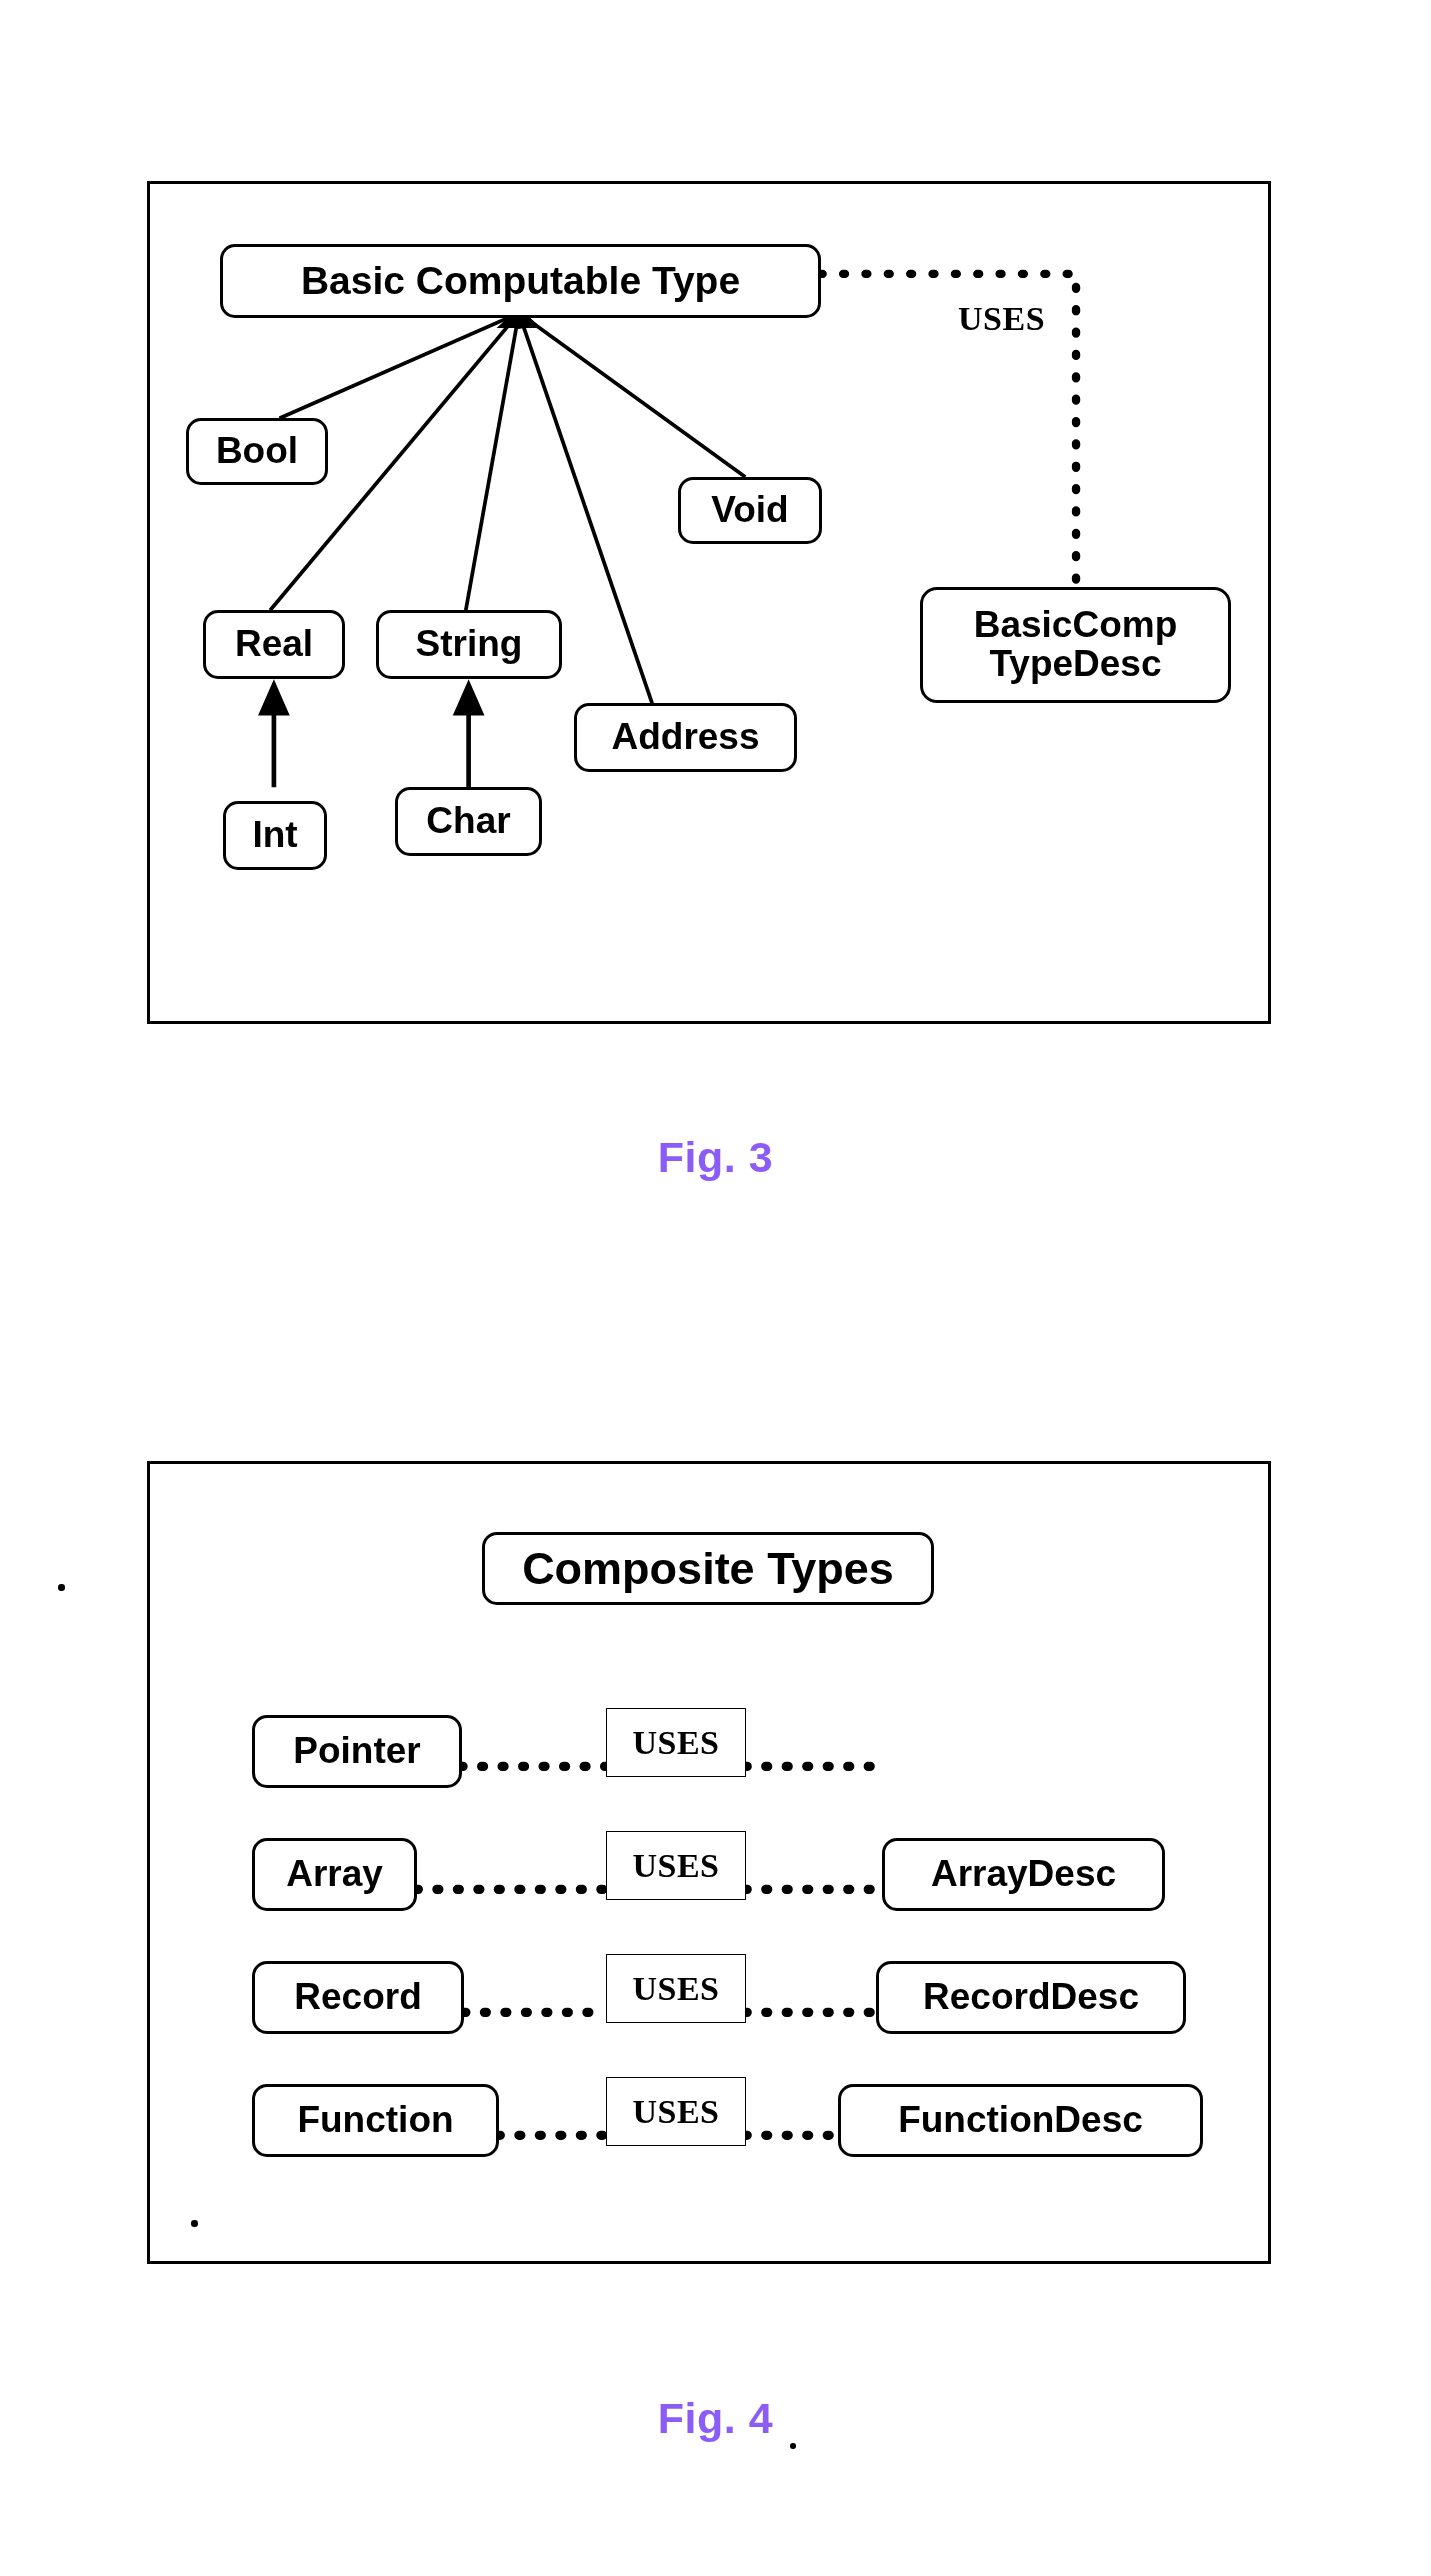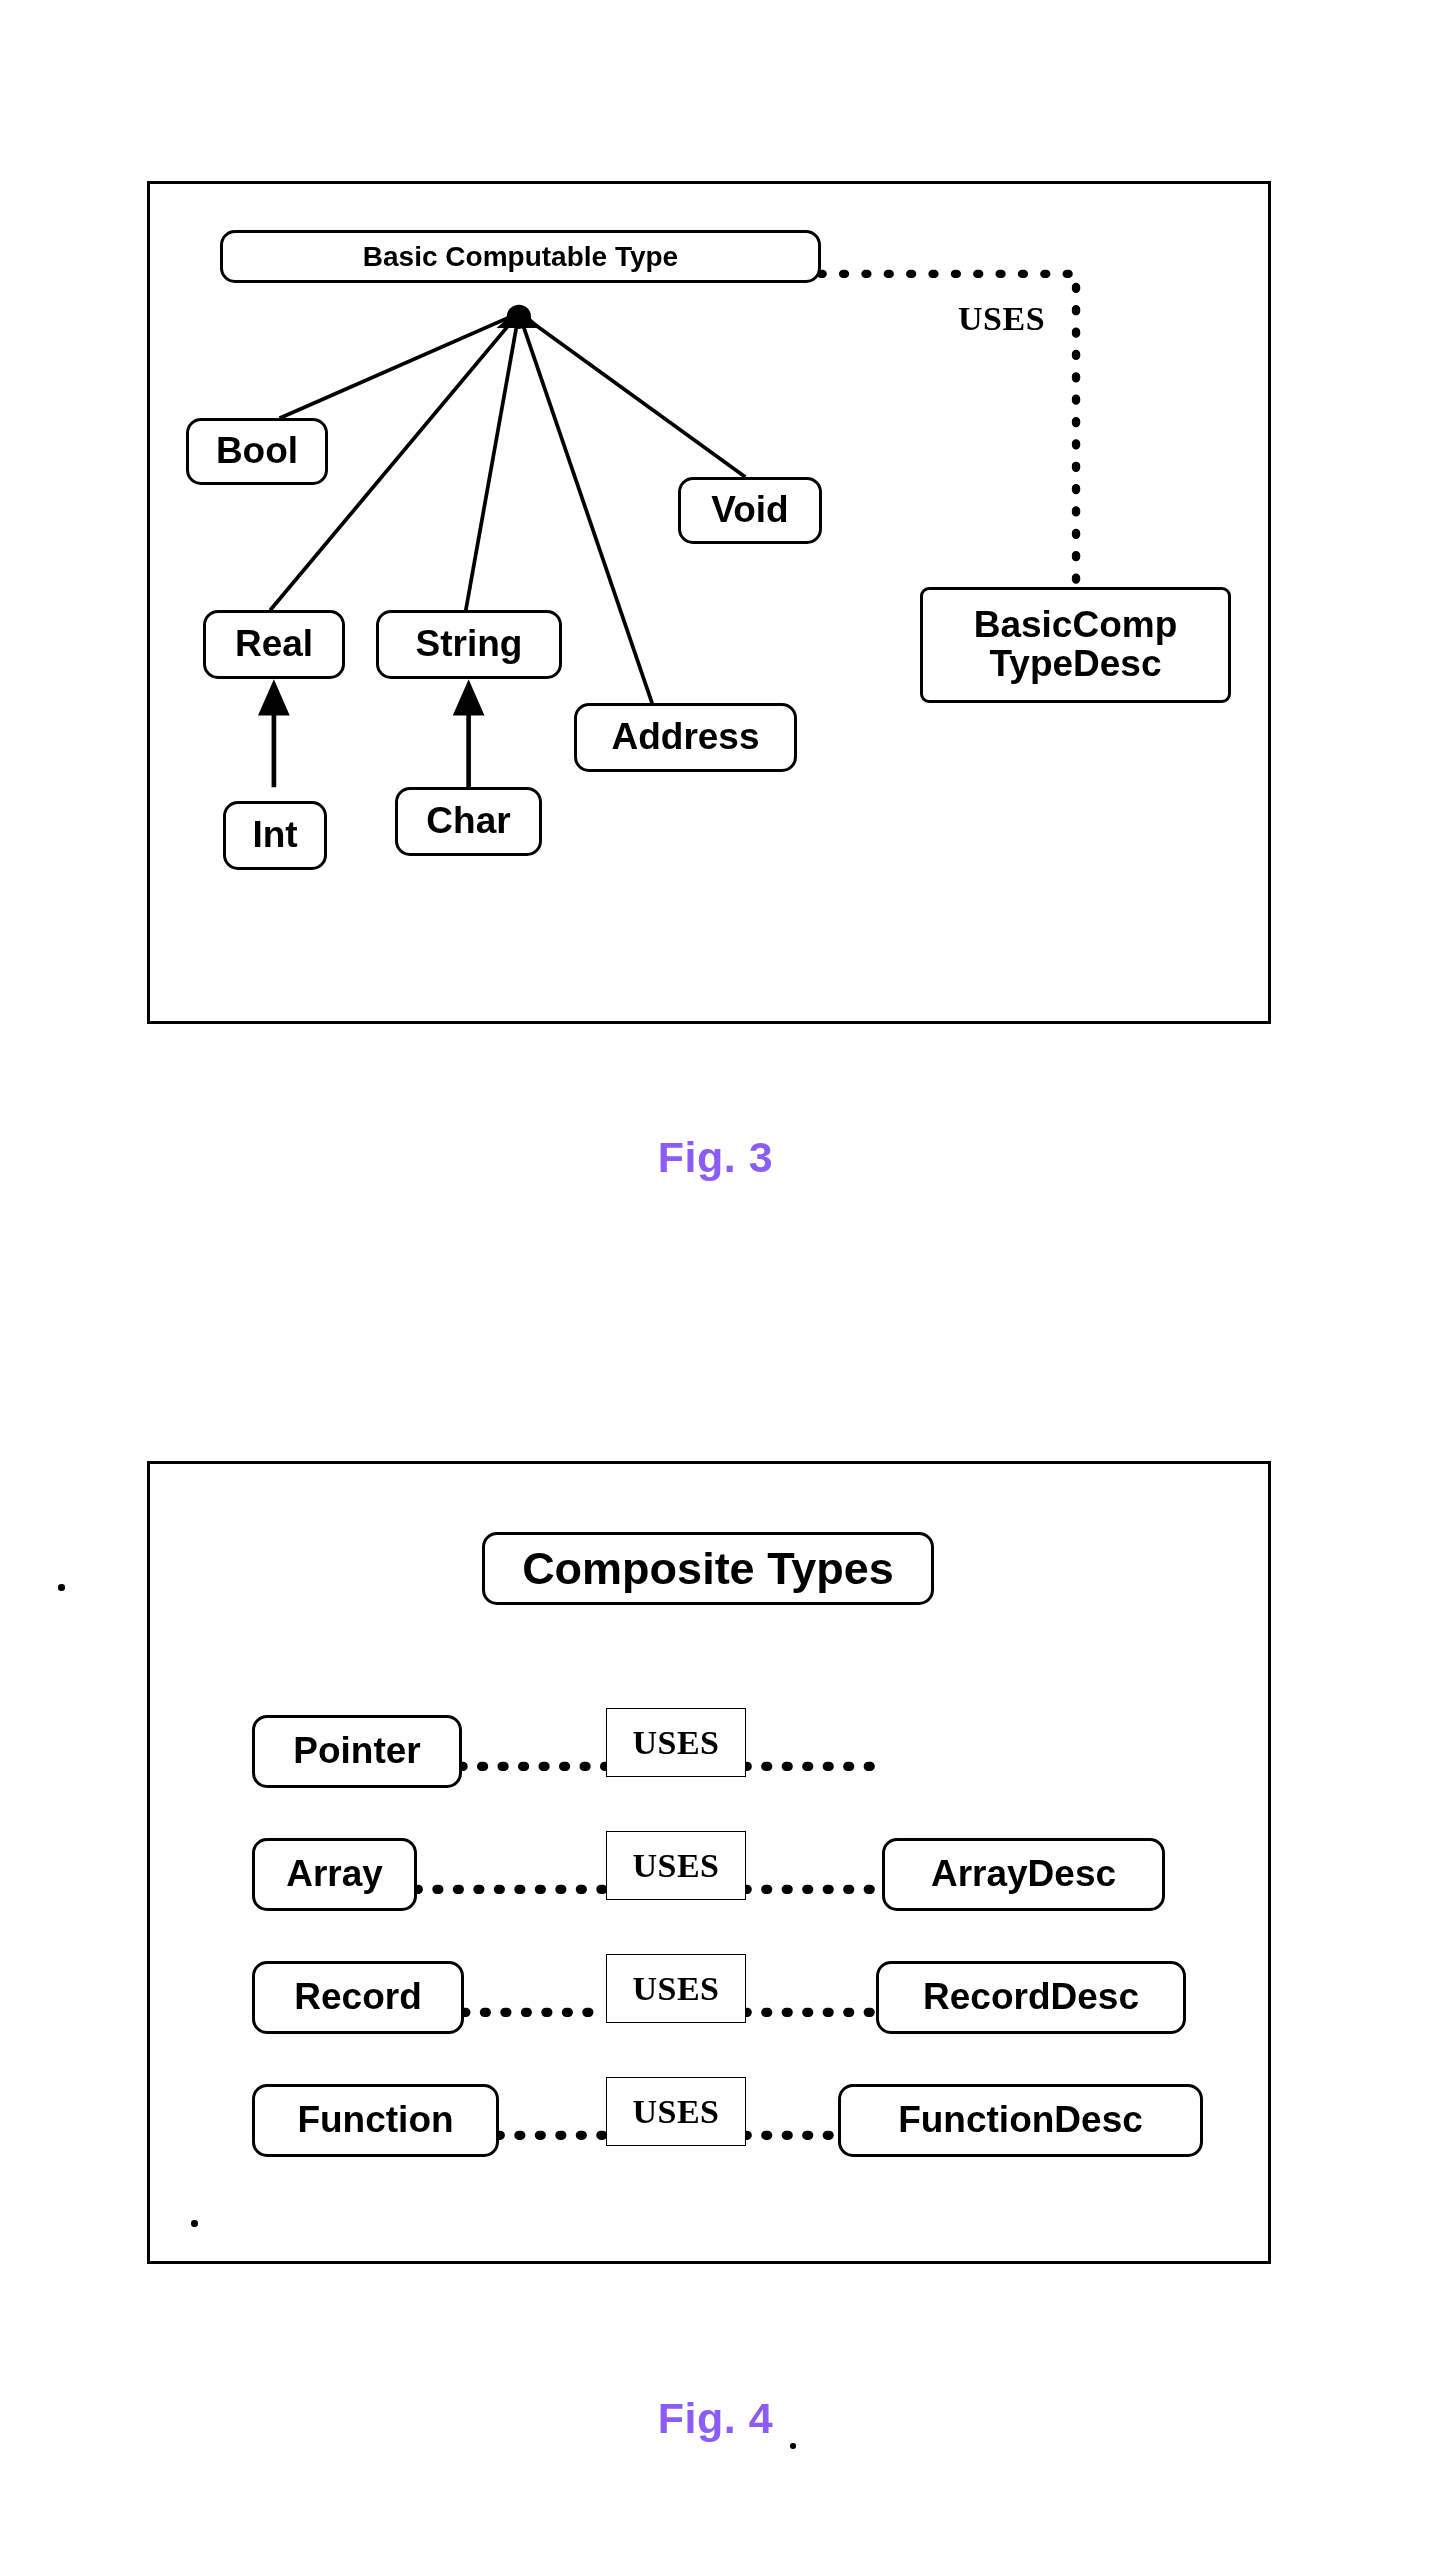--- a/index.html
+++ b/index.html
@@ -58,29 +58,29 @@
     text-align: center;
     font-family: "Liberation Sans", sans-serif;
     font-weight: bold;
     color: #000;
     line-height: 1.05;
     z-index: 5;
     white-space: pre-line;
   }
 
   
-  #n-basic      { left: 220px; top: 230px;  width: 601px; height: 53px;  font-size: 28px; }
+  #n-basic      { left: 220px; top: 244px;  width: 601px; height: 74px;  font-size: 39px; }
   #n-bool       { left: 186px; top: 418px;  width: 142px; height: 67px;  font-size: 37px; }
   #n-void       { left: 678px; top: 477px;  width: 144px; height: 67px;  font-size: 37px; }
   #n-real       { left: 203px; top: 610px;  width: 142px; height: 69px;  font-size: 37px; }
   #n-string     { left: 376px; top: 610px;  width: 186px; height: 69px;  font-size: 37px; }
   #n-address    { left: 574px; top: 703px;  width: 223px; height: 69px;  font-size: 37px; }
   #n-int        { left: 223px; top: 787px;  width: 104px; height: 69px;  font-size: 37px; margin-top: 14px; }
   #n-char       { left: 395px; top: 787px;  width: 147px; height: 69px;  font-size: 37px; }
-  #n-bctd       { left: 920px; top: 587px;  width: 311px; height: 116px; font-size: 37px; border-radius: 9px; }
+  #n-bctd       { left: 920px; top: 587px;  width: 311px; height: 116px; font-size: 37px; border-radius: 17px; }
 
   
   #n-composite  { left: 482px; top: 1532px; width: 452px; height: 73px; font-size: 45px; }
 
   .n-left  { font-size: 37px; height: 73px; }
   #n-pointer    { left: 252px; top: 1715px; width: 210px; }
   #n-array      { left: 252px; top: 1838px; width: 165px; }
   #n-record     { left: 252px; top: 1961px; width: 212px; }
   #n-function   { left: 252px; top: 2084px; width: 247px; }
 

